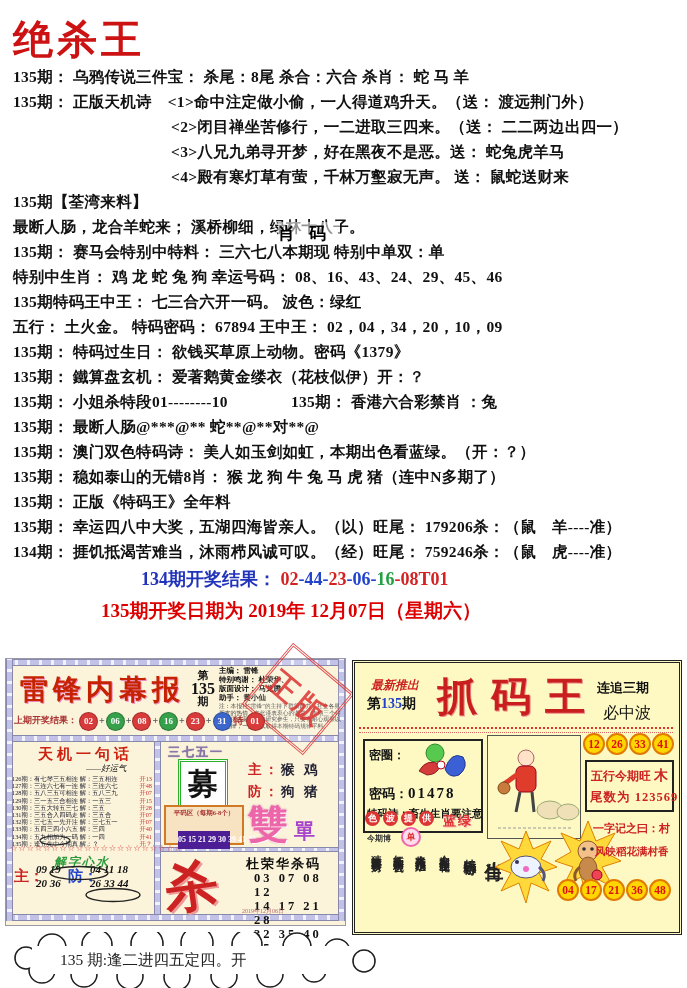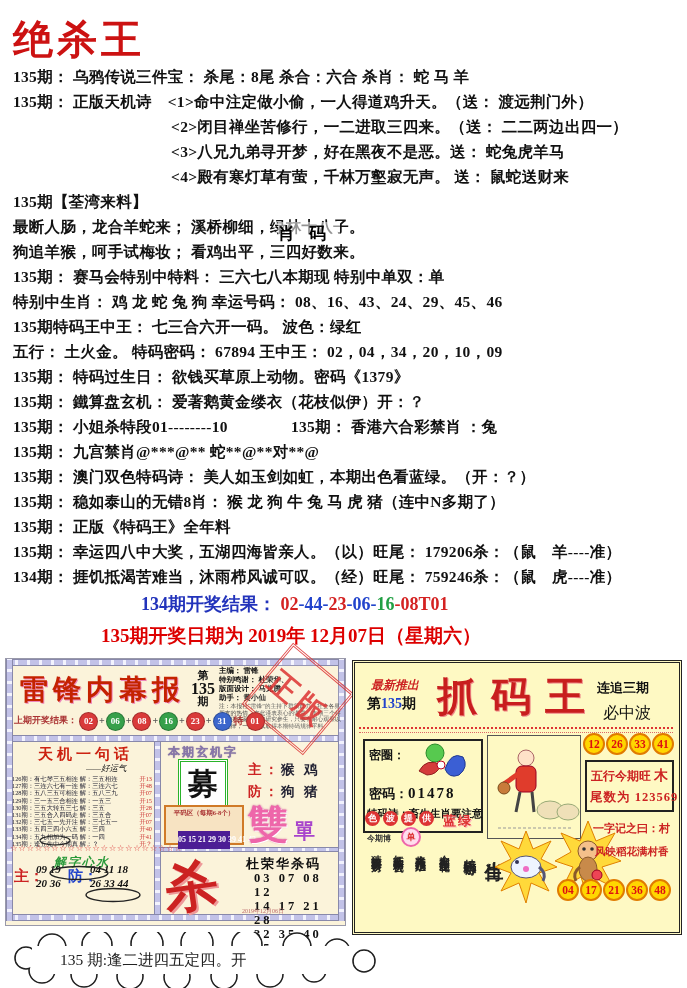--- a/index.html
+++ b/index.html
@@ -117,29 +117,28 @@
 
   <div class="flow">
     <div id="body-lines">
         <div class="bline">135期： 乌鸦传说三件宝： 杀尾：8尾  杀合：六合  杀肖：  蛇 马 羊</div>
         <div class="bline">135期： 正版天机诗　&lt;1&gt;命中注定做小偷，一人得道鸡升天。（送： 渡远荆门外）</div>
         <div class="bline indent">&lt;2&gt;闭目禅坐苦修行，一二进取三四来。（送： 二二两边出四一）</div>
         <div class="bline indent">&lt;3&gt;八兄九弟寻开梦，好在黑夜不是恶。送： 蛇兔虎羊马</div>
         <div class="bline indent">&lt;4&gt;殿有寒灯草有萤，千林万壑寂无声。  送： 鼠蛇送财来</div>
         <div class="bline">135期【荃湾来料】</div>
         <div class="bline">最断人肠，龙合羊蛇来； 溪桥柳细，绿林十八子。</div>
-        <div class="bline">狗追羊猴，呵手试梅妆； 看鸡出平，三四好数来。</div>
         <div class="bline">135期： 赛马会特别中特料： 三六七八本期现  特别中单双：单</div>
         <div class="bline">特别中生肖： 鸡 龙 蛇 兔 狗  幸运号码： 08、16、43、24、29、45、46</div>
         <div class="bline">135期特码王中王： 七三合六开一码。  波色：绿红</div>
         <div class="bline">五行： 土火金。  特码密码： 67894  王中王： 02，04，34，20，10，09</div>
         <div class="bline">135期： 特码过生日： 欲钱买草原上动物。密码《1379》</div>
         <div class="bline">135期： 鐵算盘玄机： 爱著鹅黄金缕衣（花枝似伊）开：？</div>
         <div class="bline">135期： 小姐杀特段01--------10　　　　135期： 香港六合彩禁肖 ：兔</div>
-        <div class="bline">135期： 九宫禁肖@***@**  蛇**@**对**@</div>
+        <div class="bline">135期： 最断人肠@***@**  蛇**@**对**@</div>
         <div class="bline">135期： 澳门双色特码诗： 美人如玉剑如虹，本期出色看蓝绿。（开：？）</div>
         <div class="bline">135期： 稳如泰山的无错8肖： 猴 龙 狗 牛 兔 马 虎 猪（连中N多期了）</div>
         <div class="bline">135期： 正版《特码王》全年料</div>
         <div class="bline">135期： 幸运四八中大奖，五湖四海皆亲人。（以）旺尾： 179206杀：（鼠　羊----准）</div>
         <div class="bline">134期： 捱饥抵渴苦难当，沐雨栉风诚可叹。（经）旺尾： 759246杀：（鼠　虎----准）</div>
       </div>
     <div class="result-line">
       <span class="res-label">134期开奖结果： </span><span id="result-segments"><span style="color: rgb(212, 34, 34);">02</span><span style="color: rgb(34, 68, 204);">-44-</span><span style="color: rgb(212, 34, 34);">23</span><span style="color: rgb(34, 68, 204);">-06-</span><span style="color: rgb(34, 160, 68);">16</span><span style="color: rgb(212, 34, 34); margin-top: 36px;">-08T01</span></span>
     </div>
     <div class="date-line">135期开奖日期为 2019年 12月07日（星期六）</div>
@@ -230,21 +229,21 @@
     <svg class="oval" style="left:42px;top:206px;" width="62" height="16">
       <ellipse cx="31" cy="8" rx="29" ry="6.5" fill="none" stroke="#222" stroke-width="1.4"></ellipse>
       </svg>
     <svg class="oval" style="left:78px;top:228px;" width="58" height="16">
       <ellipse cx="29" cy="8" rx="27" ry="6.5" fill="none" stroke="#222" stroke-width="1.4"></ellipse>
       </svg>
     <svg class="oval" style="left:32px;top:176px;" width="34" height="11">
       <ellipse cx="17" cy="5.5" rx="15" ry="4.5" fill="none" stroke="#222" stroke-width="1.2"></ellipse>
       </svg>
 
-    <div class="xuanji-h">本期玄机字</div>
+    <div class="xuanji-h">三七五一</div>
     <div class="mu-box">
         <span>募</span>
       </div>
     <div class="zf2" style="left:242px;top:102px;">
       <span class="rl">主：</span><span class="bl2">猴 鸡</span></div>
     <div class="zf2" style="left:242px;top:124px;">
       <span class="rl">防：</span><span class="bl2">狗 猪</span></div>
 
     <div class="pingma">
       <div class="pt">平码区（每期6-8个）</div>

